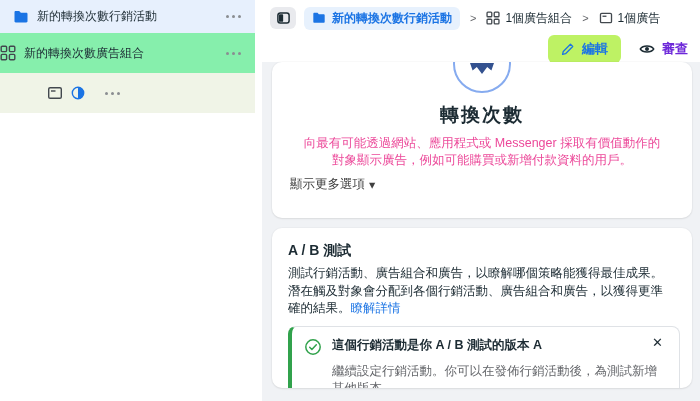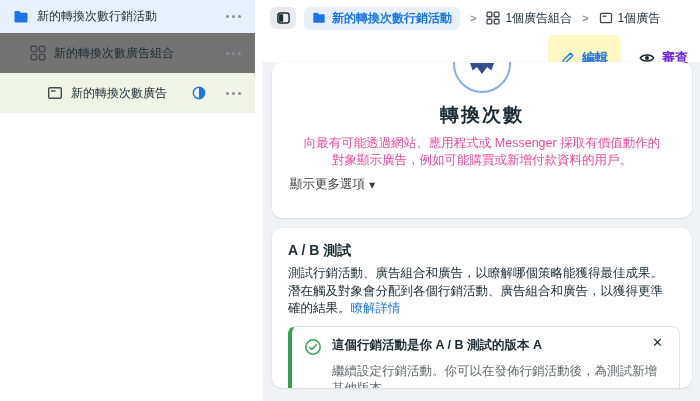--- a/index.html
+++ b/index.html
@@ -2,41 +2,41 @@
 <html><head>
 <meta charset="utf-8">
 <style>
   html,body{margin:0;padding:0;background:#fff;}
   .app{width:700px;height:401px;display:flex;font-family:"Liberation Sans","DejaVu Sans",sans-serif;
        overflow:hidden;background:#fff;position:relative;}
   
   .sidebar{width:262px;flex:none;background:#fff;}
   .srow{display:flex;align-items:center;gap:8px;margin-right:7px;padding-right:12px;box-sizing:border-box;cursor:pointer;}
   .srow-campaign{height:33px;background:#e7f0fd;padding-left:13px;}
-  .srow-adset{height:40px;background:#737373;padding-left:30px;}
+  .srow-adset{height:40px;background:#86efac;}
   .srow-ad{height:40px;background:#f0f4e7;padding-left:47px;}
   .srow .slabel{font-size:12px;color:#1c2b33;white-space:nowrap;overflow:hidden;flex:1;}
   .dots{display:flex;gap:3px;align-items:center;flex:none;padding:4px 2px;}
   .dots i{width:3px;height:3px;border-radius:50%;background:#8a8d91;display:block;}
   .halfcircle{flex:none;margin-right:10px;display:flex;}
   .icon16{width:16px;height:16px;flex:none;display:block;}
   .icon14{width:14px;height:14px;flex:none;display:block;}
   
   .main{flex:1;display:flex;flex-direction:column;min-width:0;background:#f0f2f5;}
   .main-header{background:#fff;flex:none;height:62px;box-sizing:border-box;padding:6px 8px 0 8px;}
   .crumb-row{display:flex;align-items:center;gap:8px;height:24px;}
   .toggle-btn{width:26px;height:22px;background:#e9eaee;border-radius:6px;display:flex;align-items:center;
               justify-content:center;flex:none;cursor:pointer;}
   .chip{display:flex;align-items:center;gap:6px;background:#e7f1fd;border-radius:6px;padding:3px 8px;
         color:#1b74e4;font-weight:600;font-size:12px;white-space:nowrap;cursor:pointer;}
   .crumb-item{display:flex;align-items:center;gap:5px;font-size:12px;color:#1c2b33;white-space:nowrap;cursor:pointer;}
   .sep{color:#65676b;font-size:11px;padding:0 2px;}
   .actions-row{display:flex;justify-content:flex-end;align-items:center;gap:14px;margin-top:5px;}
-  .btn-edit{display:flex;align-items:center;gap:7px;background:#fef9c3;color:#1b74e4;font-weight:700;
-            font-size:13px;border-radius:6px;padding:14px 13px;cursor:pointer;}
+  .btn-edit{display:flex;align-items:center;gap:7px;background:#bef264;color:#1b74e4;font-weight:700;
+            font-size:13px;border-radius:6px;padding:5px 13px;cursor:pointer;}
   .btn-review{display:flex;align-items:center;gap:7px;color:#6d28d9;font-weight:600;font-size:13px;
               padding:5px 4px;cursor:pointer;}
   
   .content{flex:1;min-height:0;padding:0 8px 16px 10px;display:flex;flex-direction:column;}
   .card{background:#fff;border-radius:10px;box-shadow:0 1px 2px rgba(0,0,0,.08),0 0 0 1px rgba(0,0,0,.02);}
   .card-objective{flex:none;height:156px;overflow:hidden;position:relative;text-align:center;}
   .obj-circle{width:54px;height:54px;border:2.5px solid #86abef;border-radius:50%;margin:-27px auto 0;position:relative;}
   .obj-crown{position:absolute;top:26px;left:50%;transform:translateX(-50%);}
   .obj-title{margin:9px 0 7px;font-size:19px;font-weight:600;color:#1c2b33;letter-spacing:2px;}
   .obj-desc{font-size:12.5px;color:#ec4899;line-height:17px;}
@@ -88,21 +88,20 @@
           <i></i>
           <i></i>
         </span>
     </div>
 
     <div class="srow srow-ad">
       <svg class="icon16" viewBox="0 0 16 16">
         <rect x="1.7" y="2.7" width="12.6" height="10.6" rx="1.4" fill="none" stroke="#42484e" stroke-width="1.4"></rect>
         <path d="M4 6h4.5" stroke="#42484e" stroke-width="1.4" fill="none"></path>
       </svg>
-      <span class="slabel">新的轉換次數廣告</span>
       <span class="halfcircle">
         <svg class="icon14" viewBox="0 0 16 16">
           <circle cx="8" cy="8" r="6.5" fill="none" stroke="#1b74e4" stroke-width="1.6"></circle>
           <path d="M8 1.5a6.5 6.5 0 0 1 0 13z" fill="#1b74e4"></path>
         </svg>
       </span>
       <span class="dots">
           <i></i>
           <i></i>
           <i></i>

